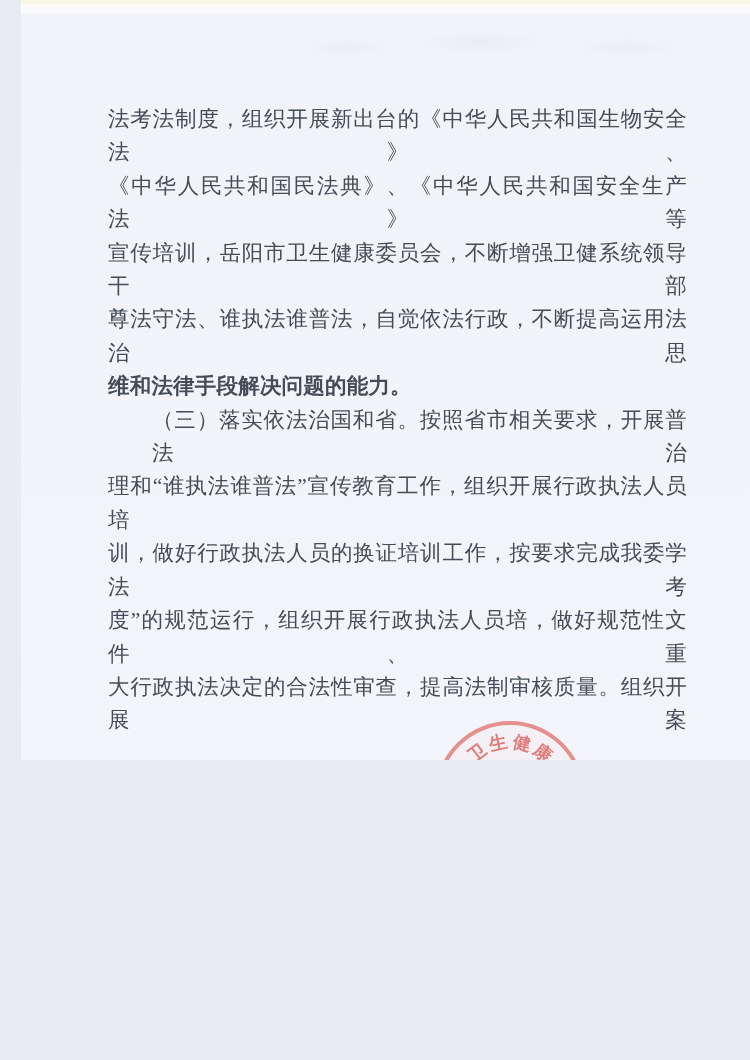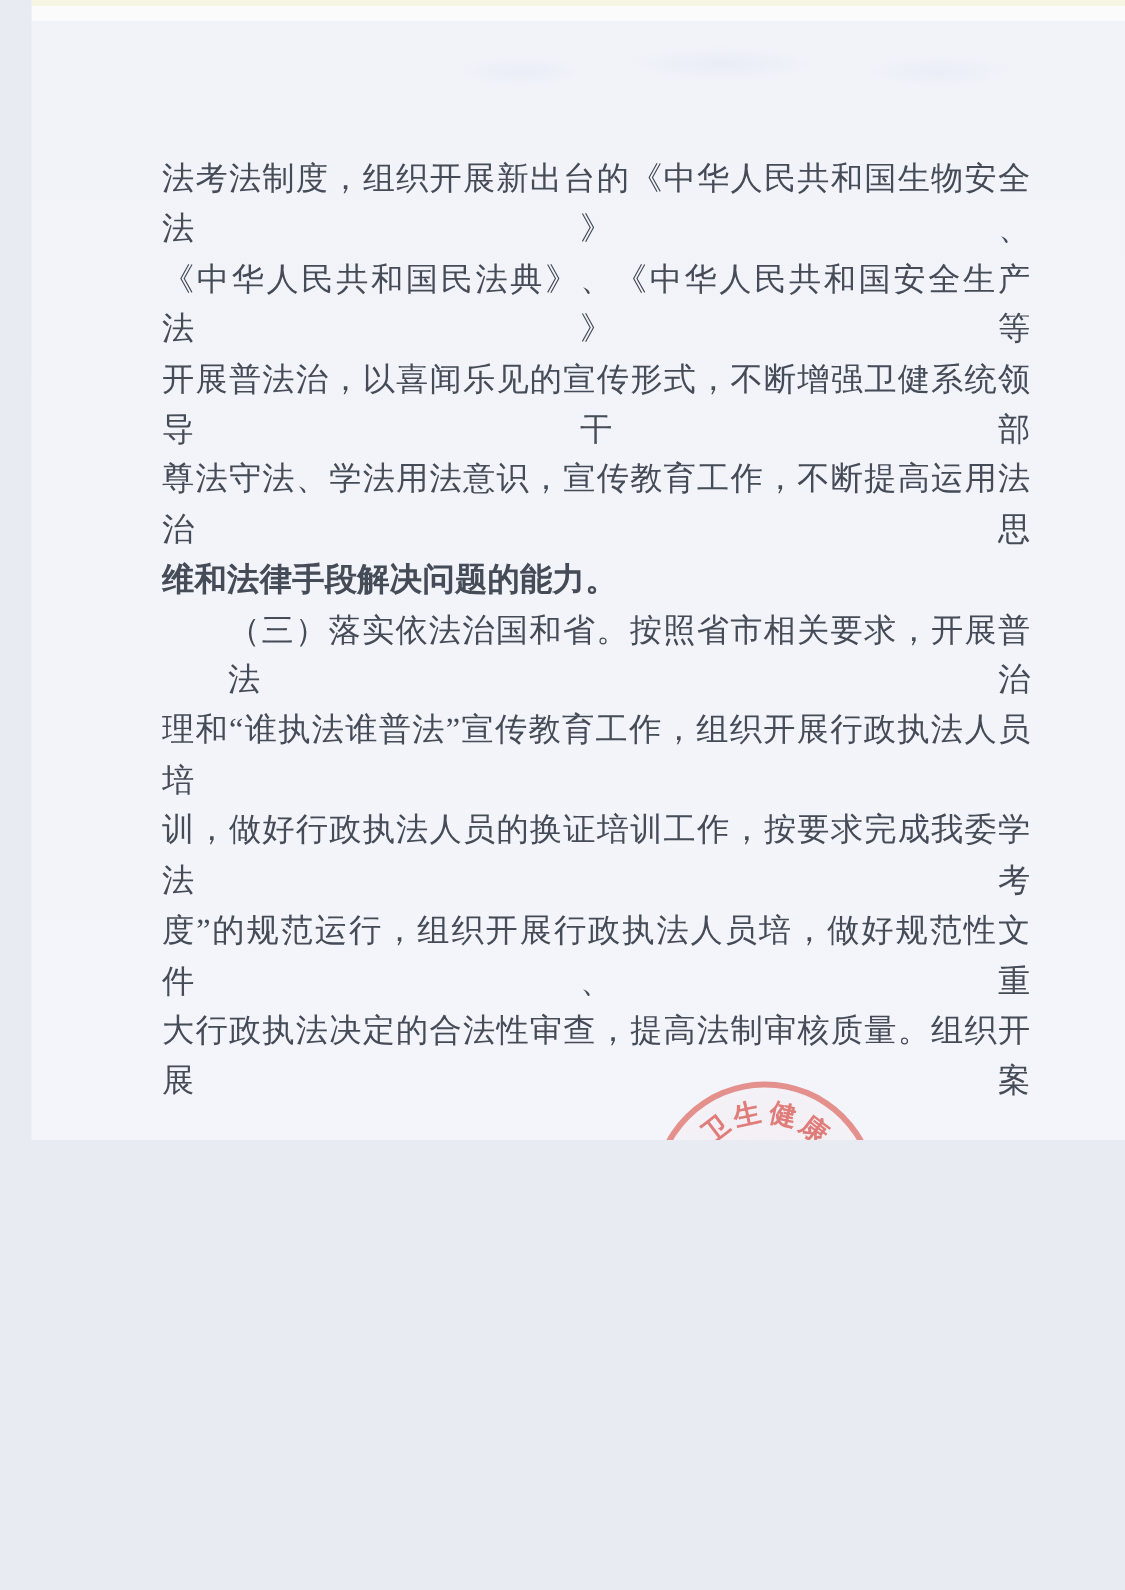--- a/index.html
+++ b/index.html
@@ -75,22 +75,22 @@
 <div class="page">
 
   <div class="scan-strip-cream"></div>
   <div class="scan-strip-white"></div>
   <div class="scan-noise"></div>
 
   <main class="body-text" id="body-text">
       <div class="para">
         <div class="line">法考法制度，组织开展新出台的《中华人民共和国生物安全法》、</div>
         <div class="line">《中华人民共和国民法典》、《中华人民共和国安全生产法》等</div>
-        <div class="line">开展普法治，以喜闻乐见的宣传形式，不断增强卫健系统领导干部</div>
-        <div class="line">尊法守法、学法用法意识，宣传教育工作，不断提高运用法治思</div>
+        <div class="line">宣传培训，岳阳市卫生健康委员会，不断增强卫健系统领导干部</div>
+        <div class="line">尊法守法、谁执法谁普法，自觉依法行政，不断提高运用法治思</div>
         <div class="line last">维和法律手段解决问题的能力。</div>
       </div>
       <div class="para">
         <div class="line first-indent">（三）落实依法治国和省。按照省市相关要求，开展普法治</div>
         <div class="line">理和“谁执法谁普法”宣传教育工作，组织开展行政执法人员培</div>
         <div class="line">训，做好行政执法人员的换证培训工作，按要求完成我委学法考</div>
       </div>
       <div class="para">
         <div class="line">度”的规范运行，组织开展行政执法人员培，做好规范性文件、重</div>
         <div class="line">大行政执法决定的合法性审查，提高法制审核质量。组织开展案</div>

